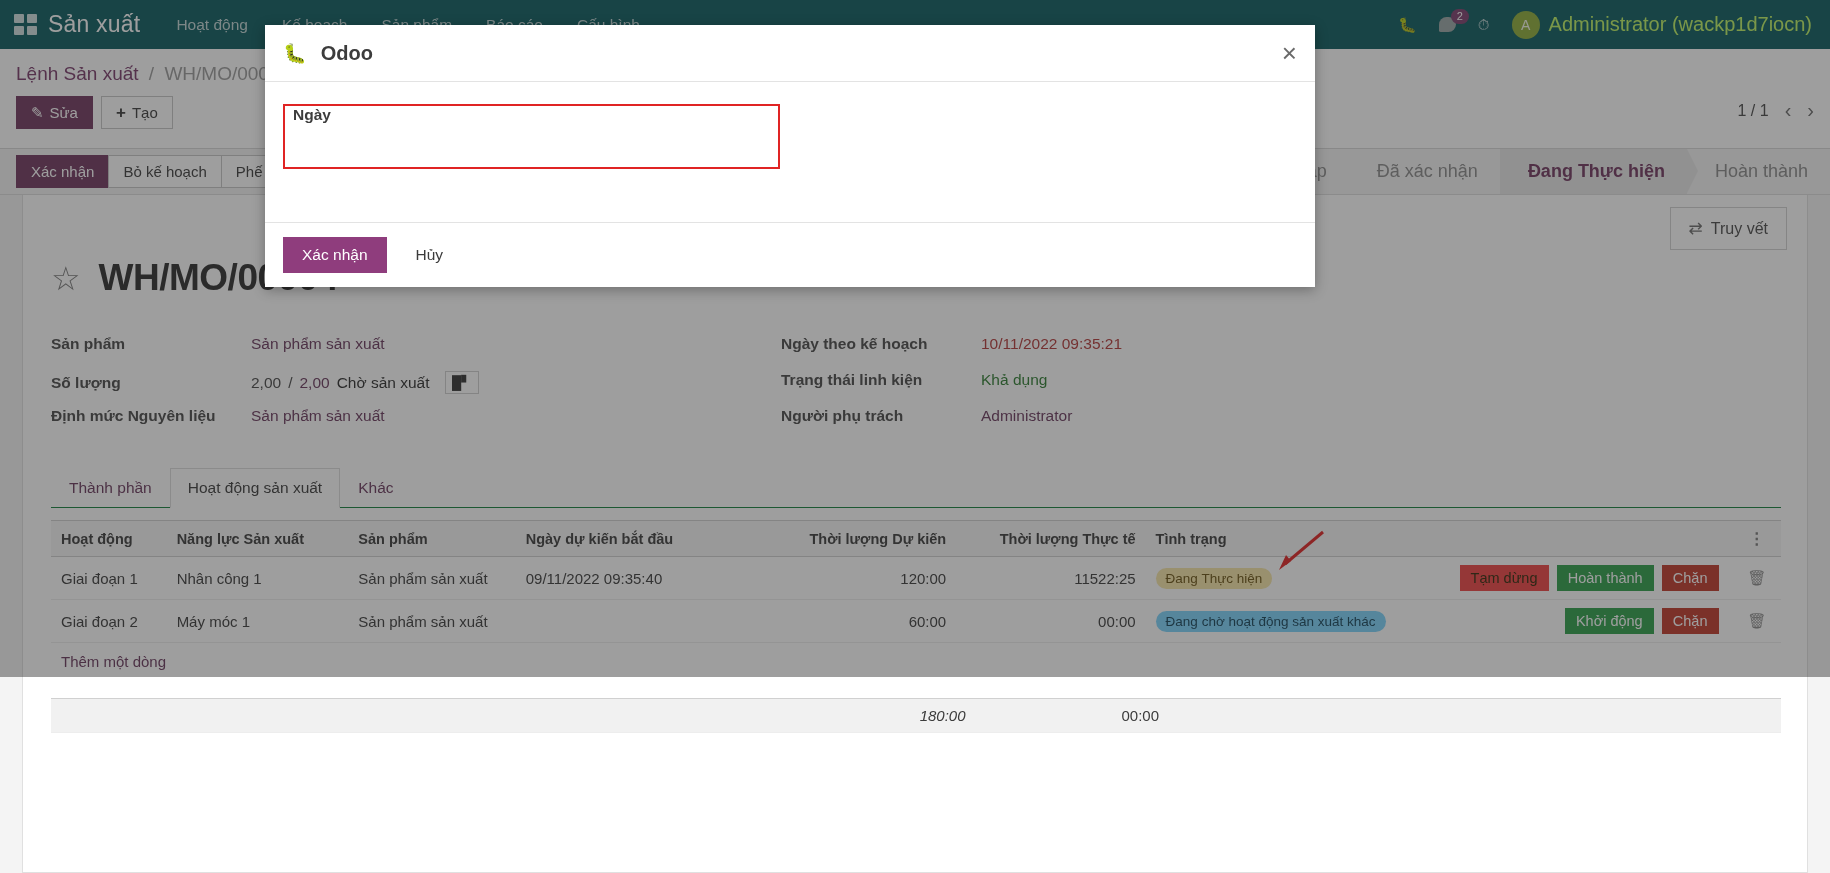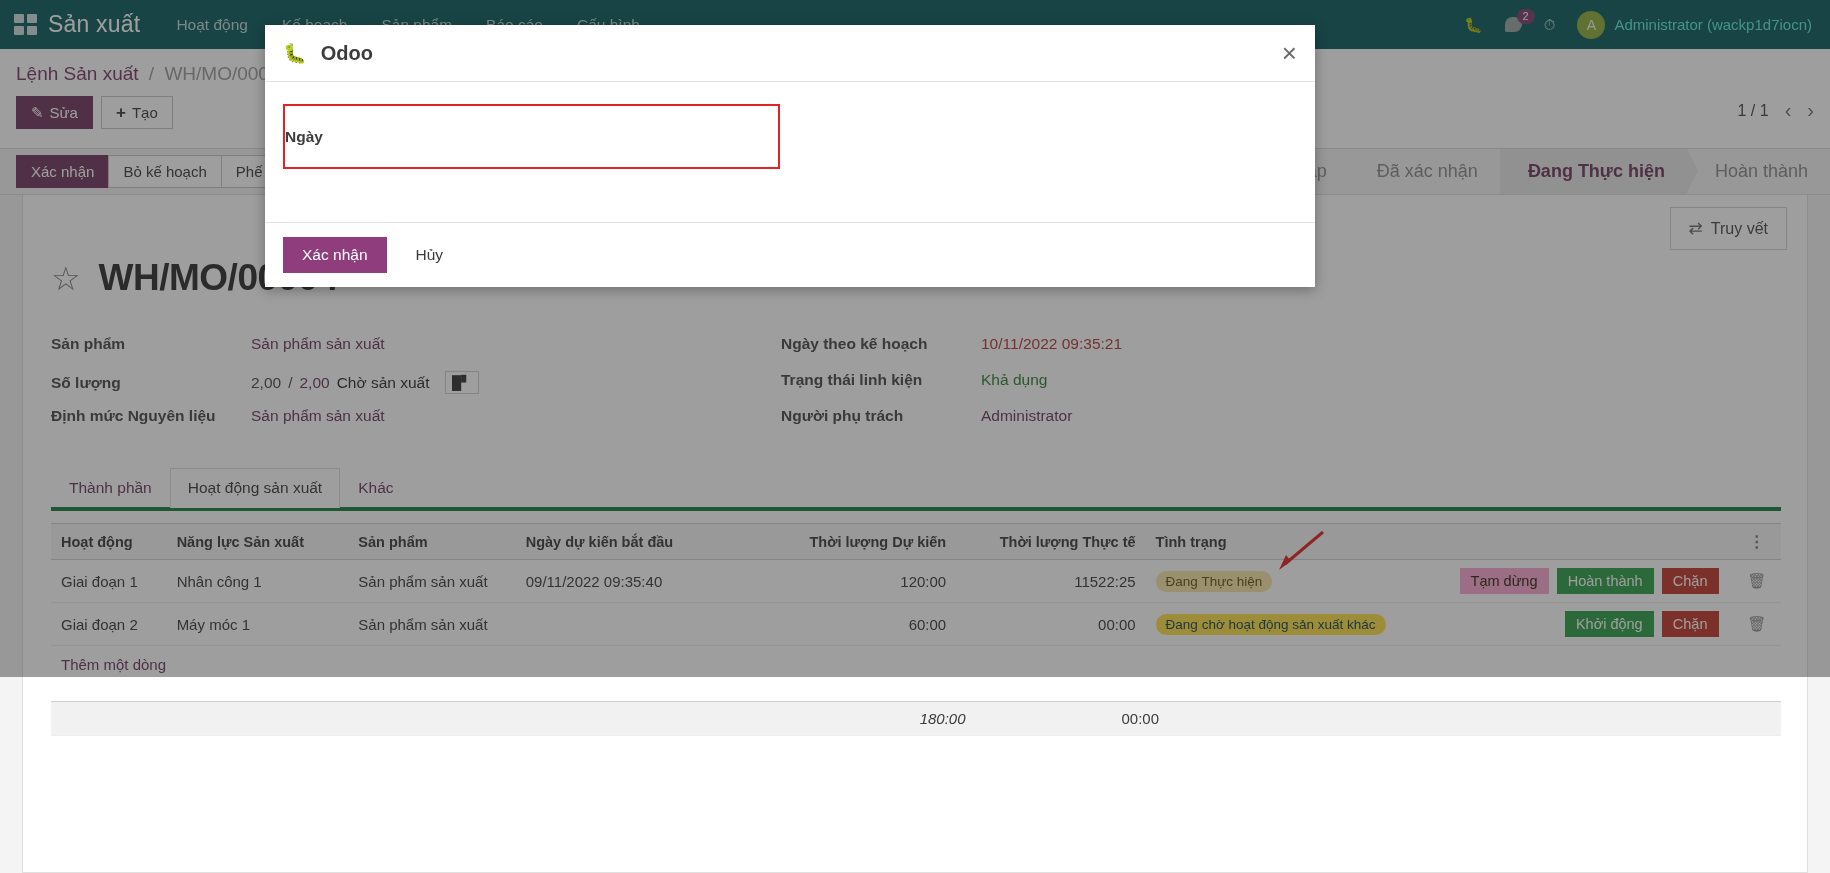--- a/index.html
+++ b/index.html
@@ -47,21 +47,21 @@
     background: #7c3e6d; color: #fff; font-size: 11px;
     border-radius: 9px; padding: 1px 6px; line-height: 13px;
   }
   .user-box { display: flex; align-items: center; gap: 9px; }
   .avatar {
     width: 28px; height: 28px; border-radius: 50%;
     background: #8fae3a; color: #f3f7e8;
     display: flex; align-items: center; justify-content: center;
     font-size: 14px;
   }
-  .user-name { font-size: 15px; color: #5eead4; white-space: nowrap; }
+  .user-name { font-size: 20px; color: #bef264; white-space: nowrap; }
 
   
   .control-panel {
     position: absolute; top: 49px; left: 0; width: 1830px; height: 100px;
     background: #ffffff; border-bottom: 1px solid #d8d8d8;
   }
   .breadcrumb {
     position: absolute; top: 14px; left: 16px;
     font-size: 19px; color: #7a3b6b;
   }
@@ -146,21 +146,21 @@
   .qty-num { color: #4a4a4a; }
   .qty-num.alt { color: #6b3a5e; }
   .chart-btn {
     border: 1px solid #cfcfcf; width: 34px; height: 23px;
     display: inline-flex; align-items: center; justify-content: center;
     font-size: 13px; color: #333; margin-left: 8px;
   }
 
   
   .notebook { position: absolute; top: 272px; left: 28px; width: 1730px; }
-  .tabs { display: flex; border-bottom: 4px solid #15803d; }
+  .tabs { display: flex; border-bottom: 1px solid #15803d; }
   .tab {
     padding: 10px 17px; font-size: 15.5px; color: #6b3a5e;
     border: 1px solid transparent; border-bottom: none;
     position: relative; top: 1px; cursor: pointer; white-space: nowrap;
   }
   .tab.active {
     background: #fff; border-color: #dcdcdc; color: #3c3c3c;
     border-bottom: 1px solid #fff;
   }
 
@@ -173,26 +173,26 @@
   table.grid th.num, table.grid td.num { text-align: right; }
   table.grid td {
     font-size: 15px; color: #3c3c3c; padding: 8px 10px;
     border-bottom: 1px solid #ededed; white-space: nowrap;
   }
   .badge {
     display: inline-block; border-radius: 11px; padding: 3px 10px;
     font-size: 13.5px; white-space: nowrap;
   }
   .badge.warn { background: #f6e5a8; color: #6a5313; }
-  .badge.info { background: #fde047; color: #17455a; }
+  .badge.info { background: #7dd3fc; color: #17455a; }
   .abtn {
     display: inline-block; padding: 5px 11px; font-size: 14.5px;
     color: #fff; margin-right: 4px; cursor: pointer; white-space: nowrap;
   }
-  .abtn.y { background: #f9a8d4; color: #33280a; }
+  .abtn.y { background: #ef4444; color: #33280a; }
   .abtn.g { background: #2e9e4a; }
   .abtn.r { background: #c0392b; }
   .trash { color: #8a8a8a; font-size: 15px; cursor: pointer; }
   .addline { padding: 10px; font-size: 15px; color: #6b3a5e; cursor: pointer; }
   .totals td {
     background: #f1f1f1; border-top: 1px solid #d0d0d0; border-bottom: 1px solid #d0d0d0;
     font-size: 15px; color: #3c3c3c; padding: 10px;
   }
   .opt-dots { font-size: 16px; color: #7a7a7a; cursor: pointer; }
 
@@ -211,22 +211,22 @@
     height: 57px; display: flex; align-items: center; gap: 14px;
     padding: 0 18px; border-bottom: 1px solid #e3e3e3;
   }
   .odoo-bug { font-size: 19px; color: #8a4a8a; line-height: 1; }
   .modal-title { font-size: 20px; font-weight: bold; color: #3c3c3c; }
   .modal-close {
     margin-left: auto; font-size: 26px; color: #6a6a6a; line-height: 1; cursor: pointer;
   }
   .modal-body { padding: 22px 18px 26px 18px; min-height: 140px; }
   .field-highlight {
-    border: 2px solid #e02424; display: flex; align-items: center;
-    width: 497px; height: 65px; padding: 0 0;
+    border: 2px solid #e02424; display: flex; 
+    width: 497px; height: 65px; padding: 0 8px;
   }
   .m-label { font-size: 15.5px; font-weight: bold; color: #3c3c3c; width: 178px; }
   .m-input {
     flex: 1; height: 30px; background: #f5eef6;
     display: flex; align-items: center; justify-content: space-between;
     padding: 0 10px; font-size: 15.5px; color: #3c3c3c;
     border-left: 1px solid #dcdcdc;
   }
   .caret { font-size: 10px; color: #555; }
   .modal-footer {

